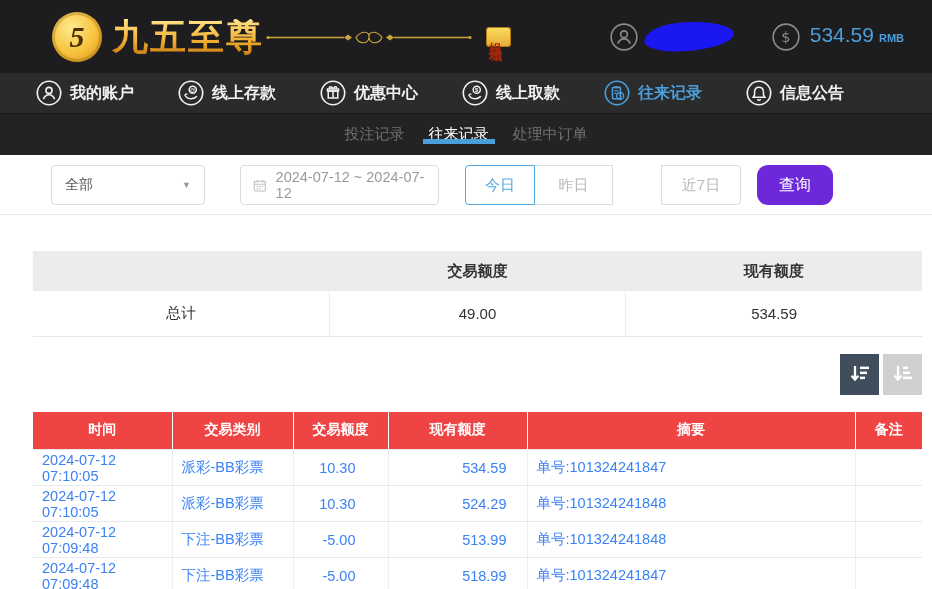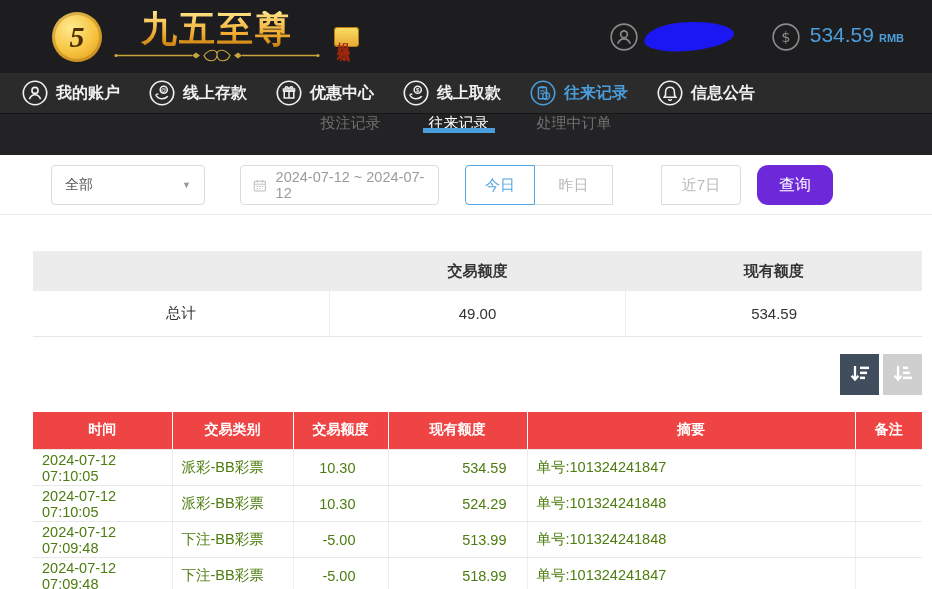--- a/index.html
+++ b/index.html
@@ -9,50 +9,50 @@
   
   .topbar { height:73px; background:#1d1d1f; display:flex; align-items:center;
     justify-content:space-between; padding:0 28px 0 52px; }
   .logo { display:flex; align-items:center; gap:10px; cursor:pointer; }
   .emblem { width:50px; height:50px; border-radius:50%;
     background:radial-gradient(circle at 38% 32%, #ffe98e, #f6c23c 55%, #d9921f 95%);
     display:flex; align-items:center; justify-content:center;
     box-shadow:inset 0 0 0 3px rgba(120,70,0,.25); }
   .emblem span { font-family:"Liberation Serif","DejaVu Serif",serif;
     font-style:italic; font-weight:bold; font-size:30px; color:#4d3000; }
-  .brand-block { display:flex; flex-direction:column; align-items:center;justify-content:flex-end; }
+  .brand-block { display:flex; flex-direction:row; align-items:center;justify-content:flex-end; }
   .brand-main { font-size:36px; font-weight:bold; letter-spacing:2px; line-height:1;
     color:#f2b53a;
     background:linear-gradient(#ffe58a,#f0a92c 65%,#c97e12);
     -webkit-background-clip:text; background-clip:text; -webkit-text-fill-color:transparent; }
   .flourish { margin-top:2px; }
   .brand-suffix { width:25px; padding:5px 0 6px; border-radius:4px; margin-left:2px;
     background:linear-gradient(#fadf63,#e8a932); color:#a3270c; font-weight:bold;
     font-size:13px; writing-mode:vertical-lr; text-orientation:upright;
     letter-spacing:3px; text-align:center; box-shadow:inset 0 0 0 1px #b77c14; }
   .topbar-right { display:flex; align-items:center; }
   .circle-icon { width:28px; height:28px; color:#8a8a8a; }
   .redacted { width:90px; height:29px; margin:0 12px 0 6px; background:#1b17f2;
     border-radius:46% 54% 58% 42% / 60% 48% 52% 40%; transform:rotate(-3deg); }
   .balance { display:flex; align-items:baseline; margin-left:26px; }
   .balance .circle-icon { align-self:center; margin-right:10px; }
   .balance-amount { color:#4d9fdb; font-size:21px; }
   .balance-cur { color:#4d9fdb; font-size:11px; font-weight:bold; margin-left:5px; }
 
   
   .mainnav { height:40px; background:#2b2b2b; display:flex; align-items:center;
-    padding-left:22px; gap:29px; }
+    padding-left:36px; gap:44px; }
   .nav-item { display:flex; align-items:center; gap:8px; color:#f1f1f1;
     font-size:16px; font-weight:600; cursor:pointer; }
   .nav-item .nav-ico { width:26px; height:26px; display:block; }
   .nav-item.active { color:#4a9edb; }
 
   
   .subtabs { height:42px; background:#232325; border-top:1px solid #161616;
-    display:flex; align-items:flex-start; justify-content:center; gap:36px; }
+    display:flex; align-items:center; justify-content:center; gap:12px; }
   .subtab { color:#707070; font-size:15px; display:flex; align-items:center;
     padding:0 6px; position:relative; cursor:pointer; }
   .subtab.active { color:#fff; }
   .subtab.active::after { content:""; position:absolute; left:0; right:0; bottom:0;
     height:5px; background:#4a9edb; }
 
   
   .content { padding:0 10px 0 33px; }
   .filter-row { margin-top:8px; display:flex; align-items:center; height:44px;padding-left:18px; }
   .sel { width:154px; height:40px; border:1px solid #dcdcdc; border-radius:4px;
@@ -88,21 +88,21 @@
   .sort-btn { width:39px; height:41px; border:none; display:flex; align-items:center;
     justify-content:center; cursor:pointer; }
   .sort-btn.active { background:#3f4d5c; }
   .sort-btn.inactive { background:#cfcfcf; }
 
   
   .records-table { margin-top:17px; }
   .records-table th { height:38px; background:#ef4444; color:#fff; font-size:14px;
     font-weight:600; text-align:center; border-left:1px solid #fff; }
   .records-table th:first-child { border-left:none; }
-  .records-table td { height:36px; font-size:14.5px; color:#4d7c0f;
+  .records-table td { height:36px; font-size:14.5px; color:#3b82f6;
     border-bottom:1px solid #e8e8e8; border-left:1px solid #eee; }
   .records-table td:first-child { border-left:none; }
   .records-table tbody tr:first-child td { border-top:1px solid #e8e8e8; }
   .al { text-align:left; padding-left:9px; }
   .ar { text-align:right; }
   .ac { text-align:center; }
   .pr30 { padding-right:32px; }
   .pr20 { padding-right:20px; }
 </style>
 </head>

